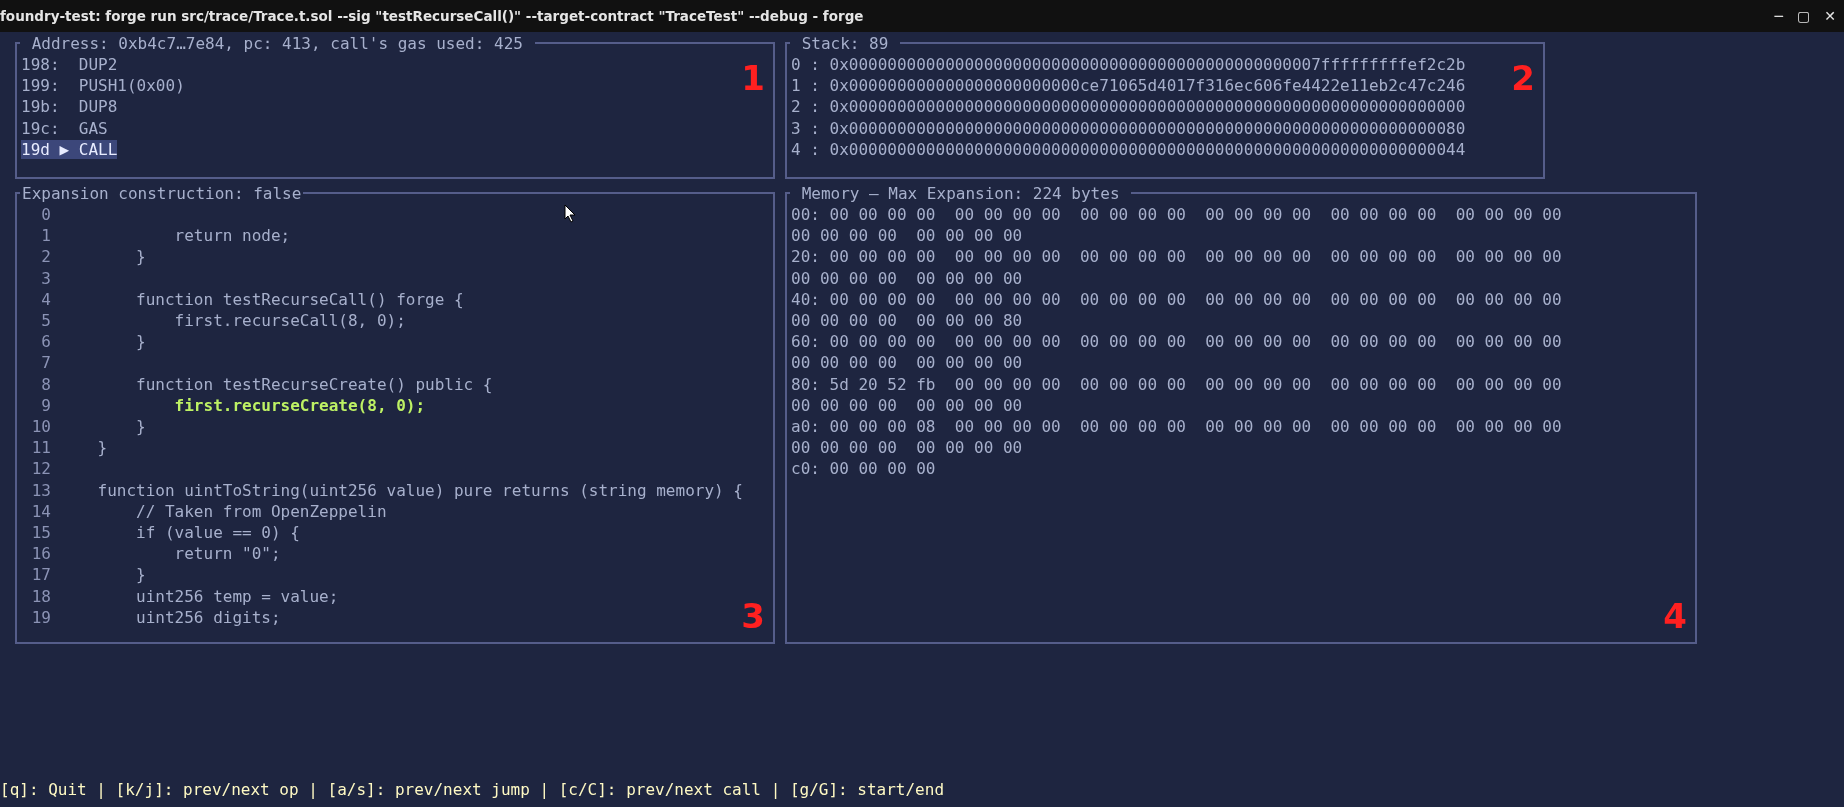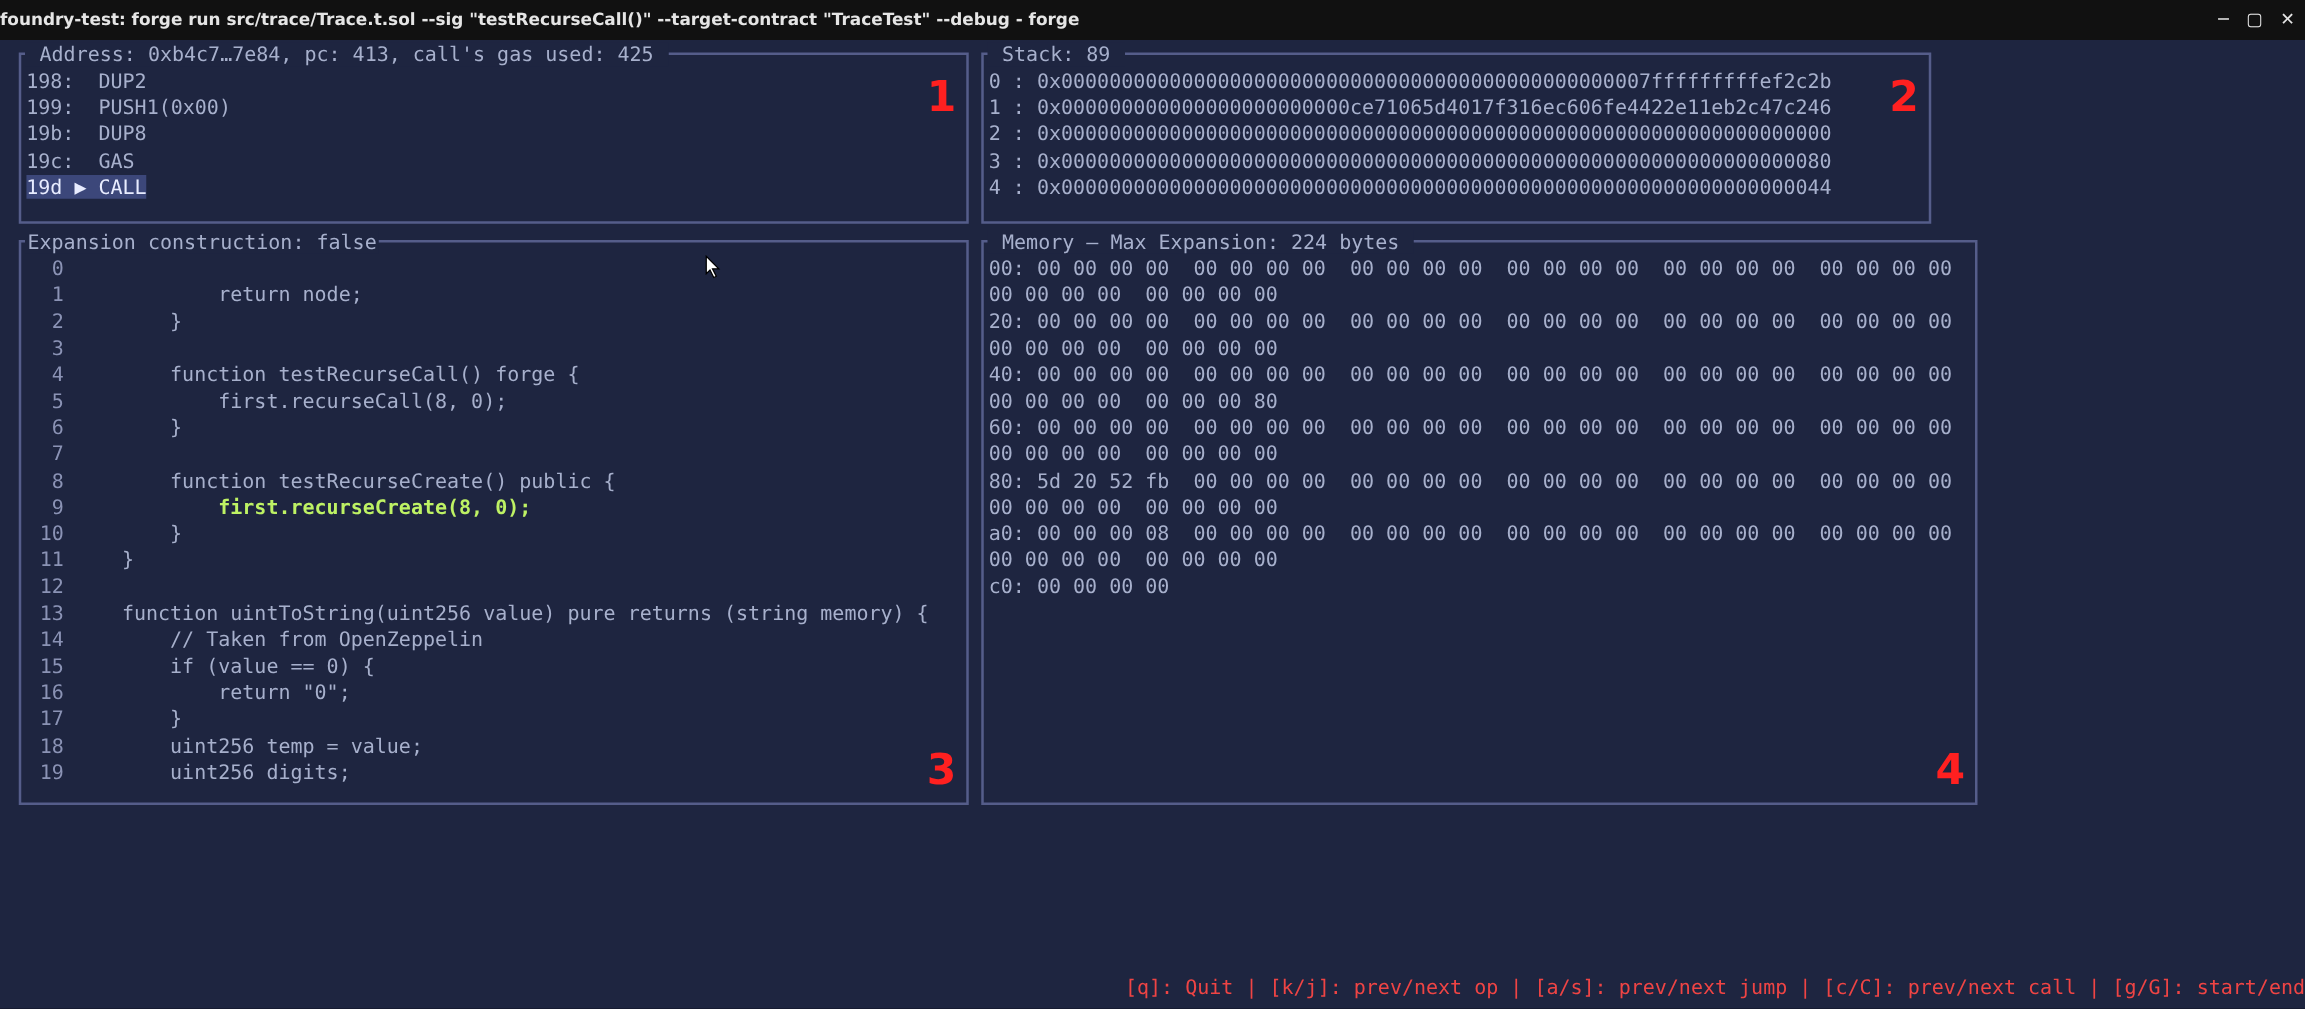--- a/index.html
+++ b/index.html
@@ -76,22 +76,22 @@
     padding-right: 8px;
     color: #8b93b5;
     flex-shrink: 0;
   }
   .src-text { white-space: pre; }
   .hl { color: #bef264; font-weight: 700; }
   .stack-row, .mem-row { white-space: pre; color: #a7b0cc; }
   .footer {
     position: absolute;
     left: 0; right: 0; bottom: 8px;
-    text-align: right;
-    color: #ef4444;
+    text-align: left;
+    color: #fef9c3;
     white-space: pre;
   }
   .cursor {
     position: absolute;
     pointer-events: none;
   }
 </style>
 </head>
 <body>
 
@@ -150,21 +150,21 @@
         <div class="src-row line"><div class="gutter">13</div><div class="src-text">    function uintToString(uint256 value) pure returns (string memory) {</div></div>
         <div class="src-row line"><div class="gutter">14</div><div class="src-text">        // Taken from OpenZeppelin</div></div>
         <div class="src-row line"><div class="gutter">15</div><div class="src-text">        if (value == 0) {</div></div>
         <div class="src-row line"><div class="gutter">16</div><div class="src-text">            return "0";</div></div>
         <div class="src-row line"><div class="gutter">17</div><div class="src-text">        }</div></div>
         <div class="src-row line"><div class="gutter">18</div><div class="src-text">        uint256 temp = value;</div></div>
         <div class="src-row line"><div class="gutter">19</div><div class="src-text">        uint256 digits;</div></div>
       </div>
   </div>
 
-  <div class="pane" style="left:785px; top:160px; width:797px; height:452px;text-decoration:underline;">
+  <div class="pane" style="left:785px; top:160px; width:912px; height:452px;text-decoration:underline;">
     <div class="pane-title"> Memory – Max Expansion: 224 bytes </div>
     <div class="pane-num" style="bottom:6px;">4</div>
     <div class="pane-content" id="memory-content">
         <div class="mem-row line">00: 00 00 00 00  00 00 00 00  00 00 00 00  00 00 00 00  00 00 00 00  00 00 00 00  </div>
         <div class="mem-row line">00 00 00 00  00 00 00 00</div>
         <div class="mem-row line">20: 00 00 00 00  00 00 00 00  00 00 00 00  00 00 00 00  00 00 00 00  00 00 00 00  </div>
         <div class="mem-row line">00 00 00 00  00 00 00 00</div>
         <div class="mem-row line">40: 00 00 00 00  00 00 00 00  00 00 00 00  00 00 00 00  00 00 00 00  00 00 00 00  </div>
         <div class="mem-row line">00 00 00 00  00 00 00 80</div>
         <div class="mem-row line">60: 00 00 00 00  00 00 00 00  00 00 00 00  00 00 00 00  00 00 00 00  00 00 00 00  </div>

